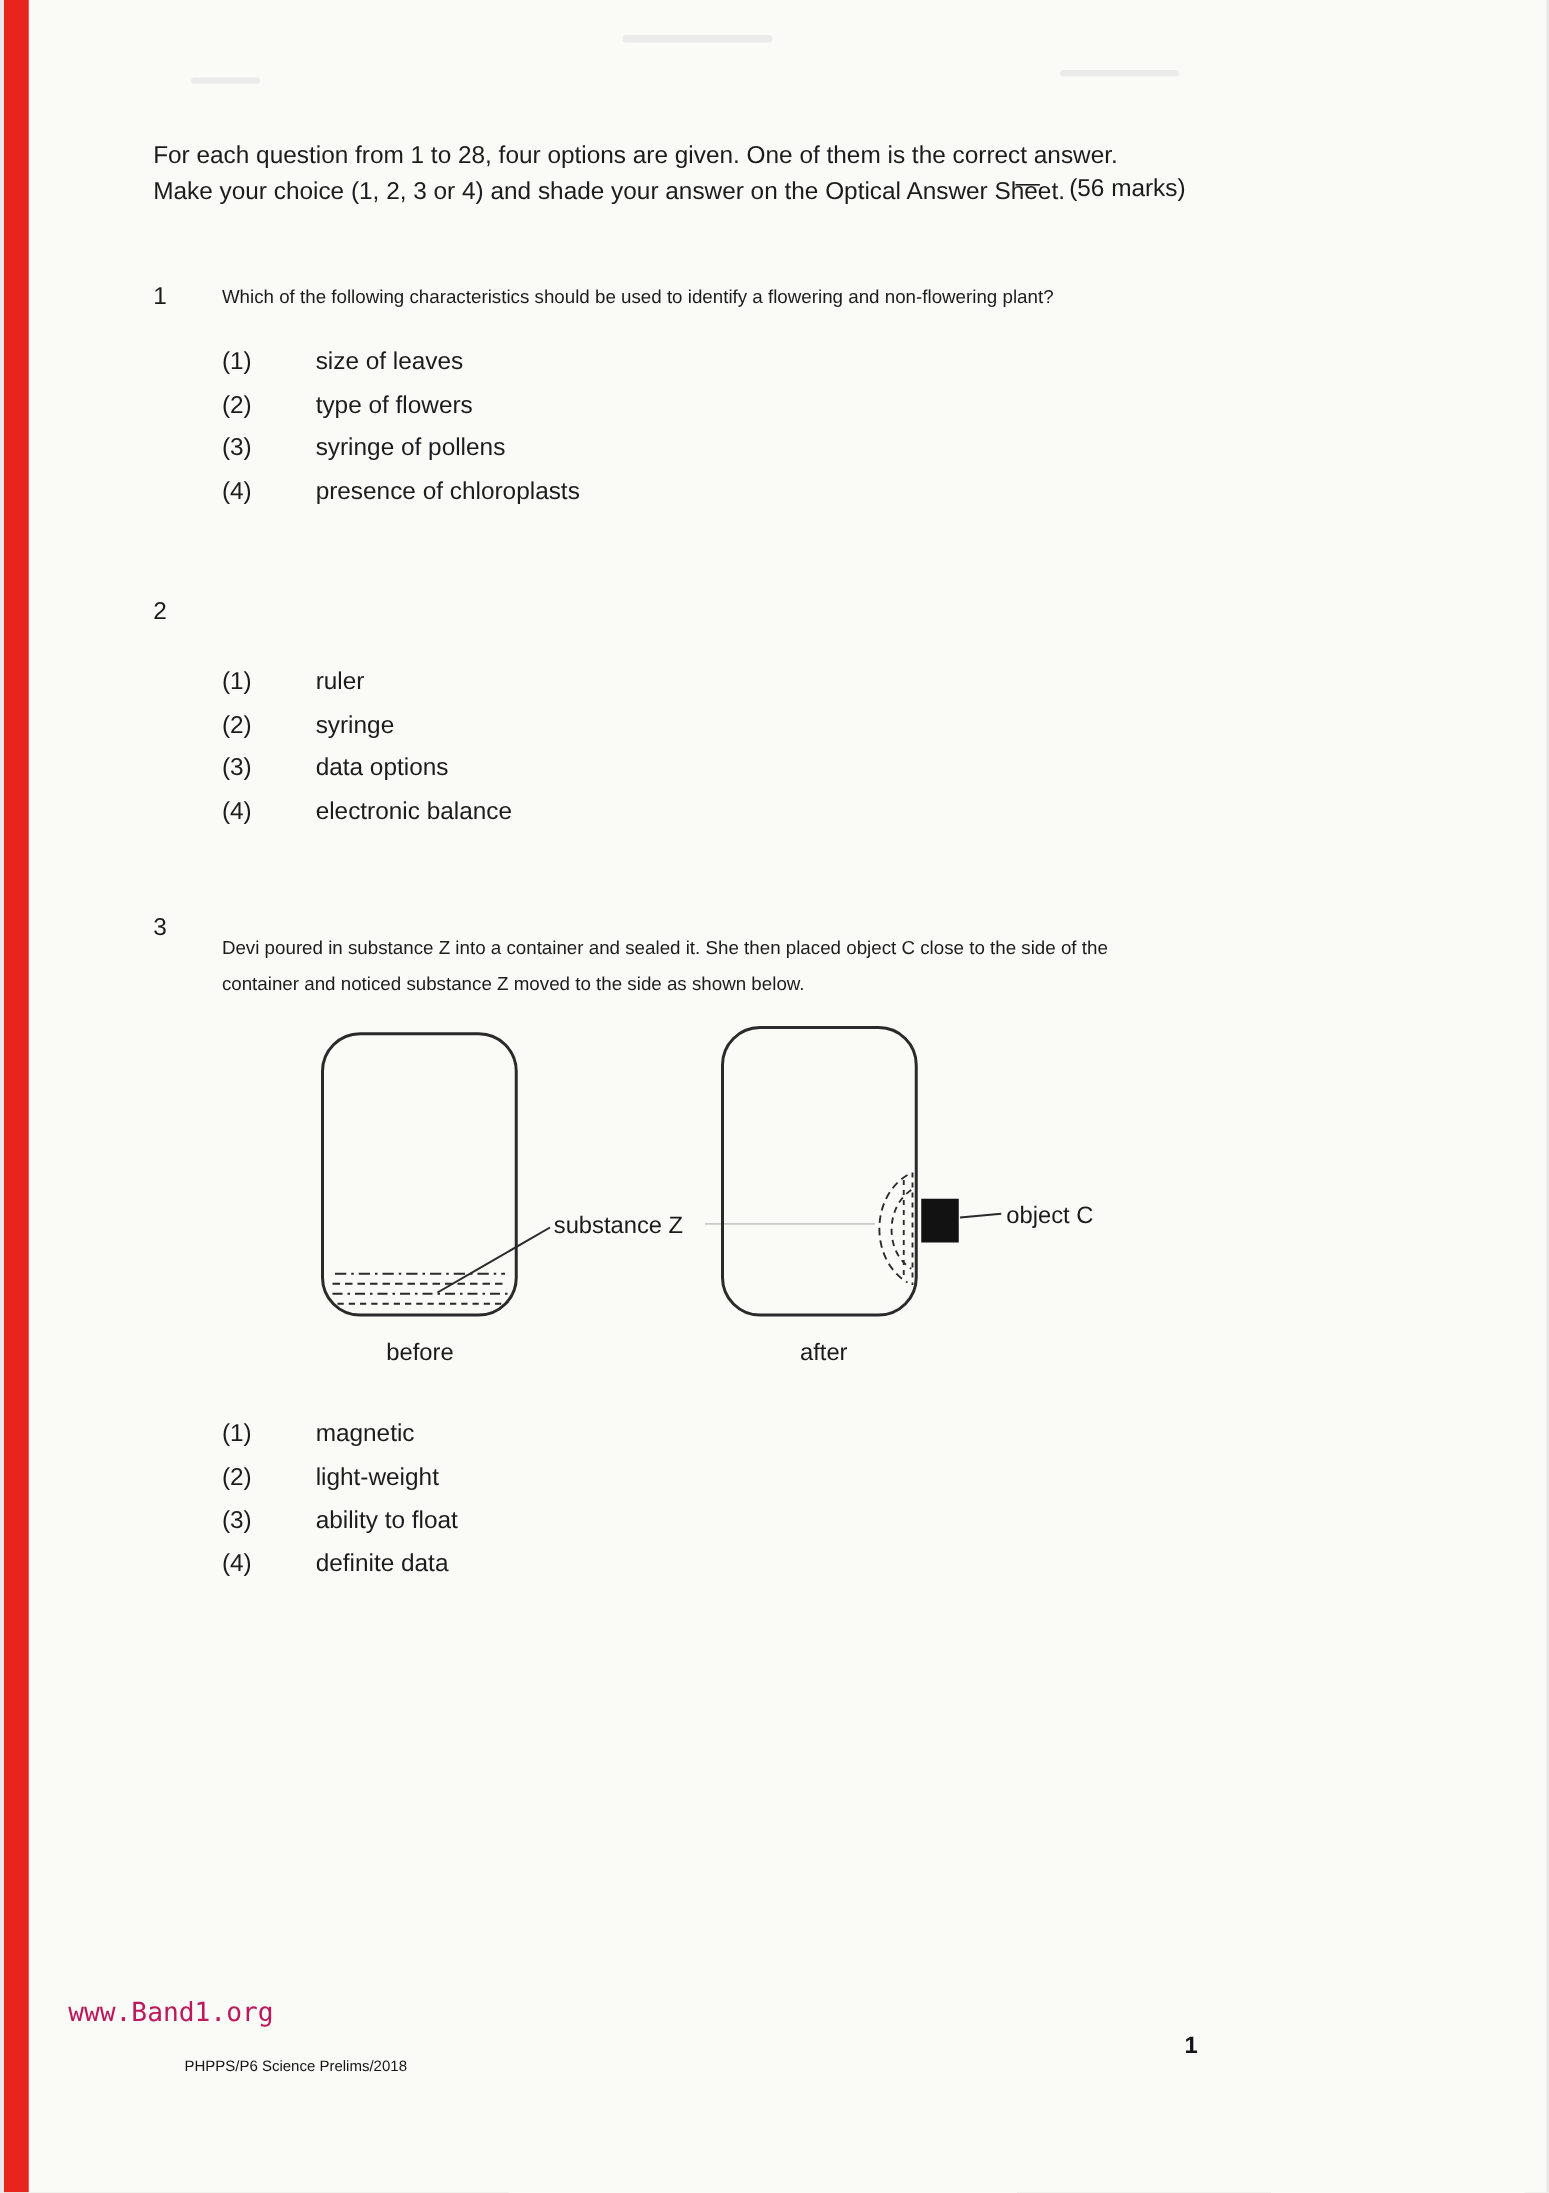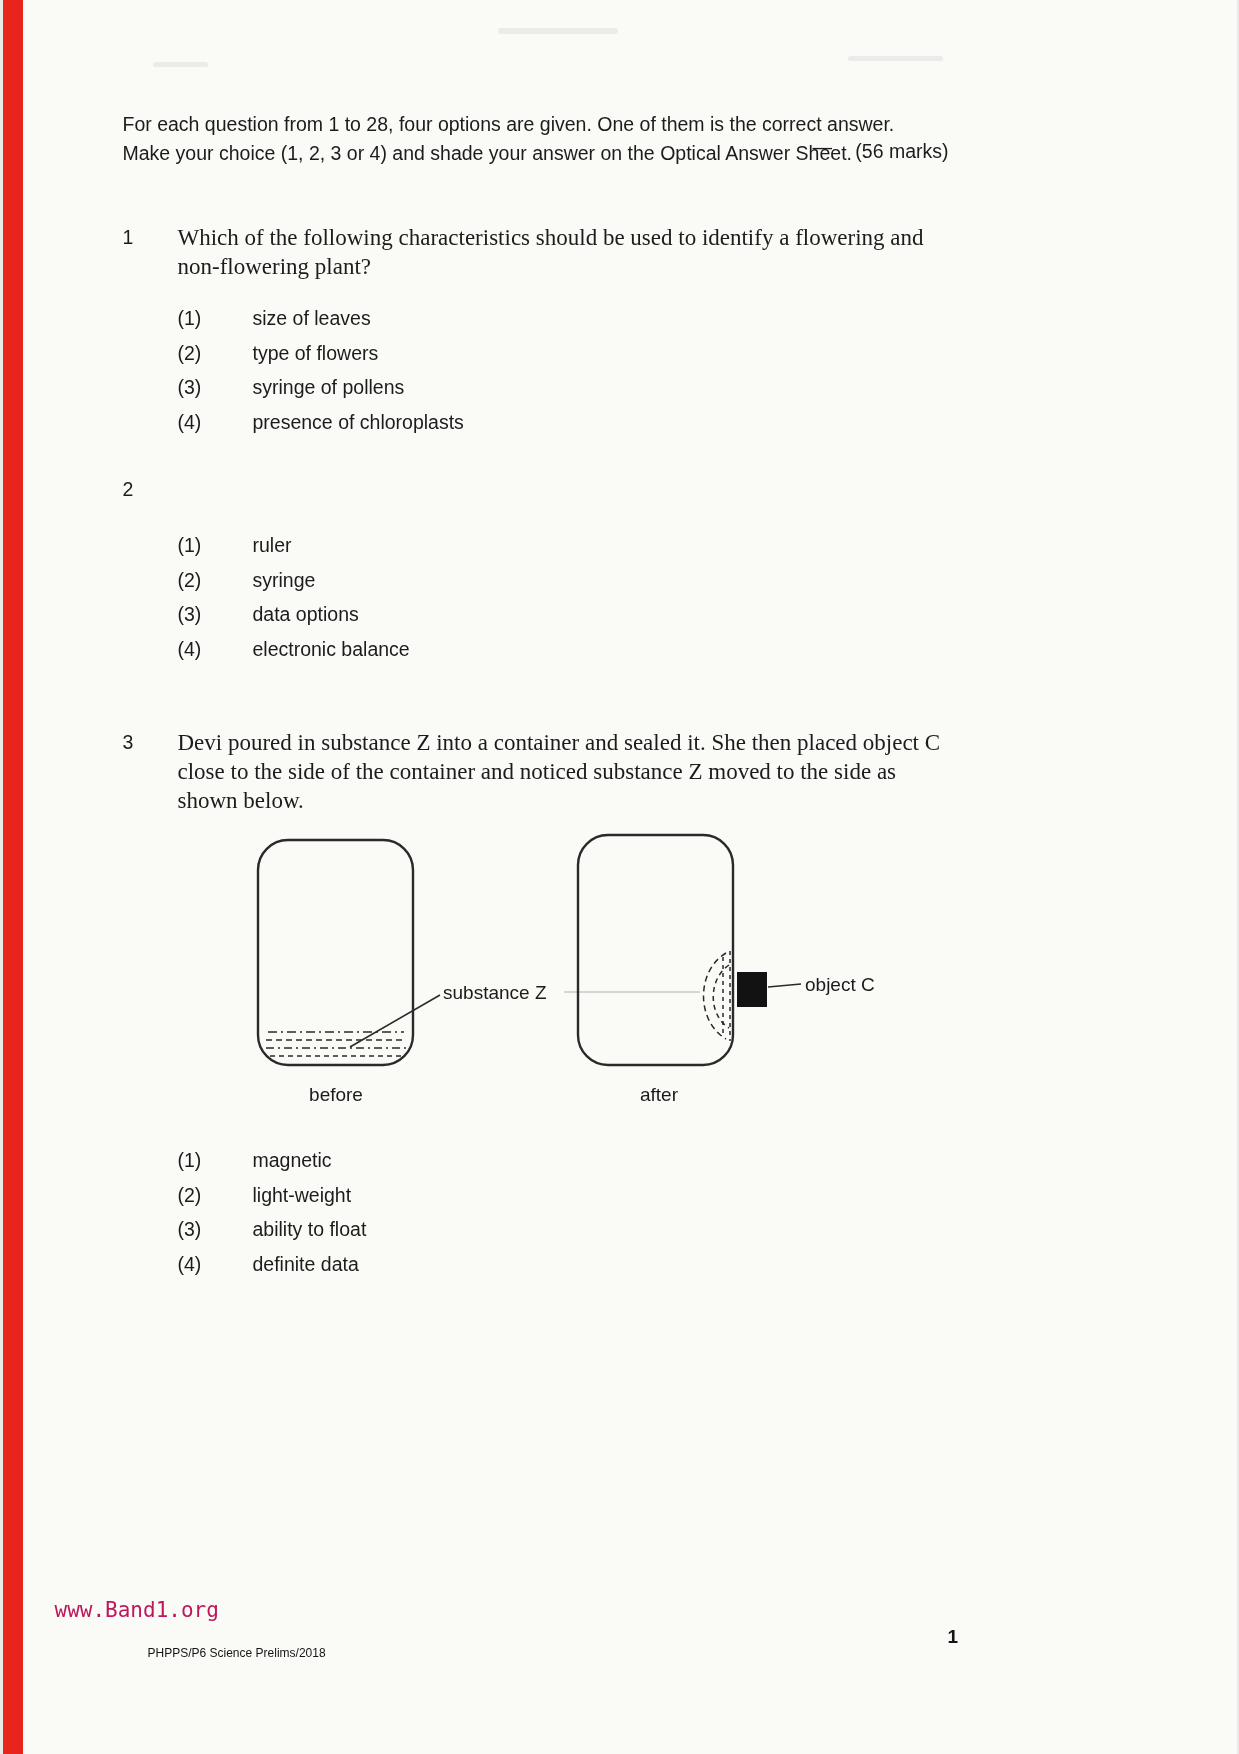--- a/index.html
+++ b/index.html
@@ -18,24 +18,24 @@
   }
   .instructions{
     position:absolute;left:120px;top:110px;width:822px;
     font-size:19.5px;line-height:29px;
   }
   .marks-wrap{position:absolute;right:-4px;bottom:2px;white-space:nowrap;}
   .marks-dash{display:inline-block;margin-right:18px;transform:translateY(-4px);}
   .question{position:absolute;left:120px;width:845px;}
   .q-head{display:flex;align-items:flex-start;}
   .q-num{width:55px;flex:0 0 55px;font-size:19.5px;line-height:29px;}
-  .q-text{font-size:23px;line-height:29px;font-family:Liberation Serif, serif;}
+  .q-text{font-size:15px;line-height:29px;}
   .q1 .q-text{max-width:800px;}
   .q2 .q-text{max-width:720px;}
-  .q3 .q-text{max-width:772px;}
+  .q3 .q-text{max-width:772px;margin-top:16px;}
   .options{margin-left:55px;margin-top:26px;}
   .opt-row{display:flex;margin-bottom:12.5px;font-size:19.5px;line-height:22px;}
   .opt-num{width:75px;flex:0 0 75px;}
   .q2 .options{margin-top:30px;}
   .q3 .options{margin-top:32px;}
   .diagram{margin-left:55px;margin-top:10px;display:block;}
   .diagram text{font-size:19px;fill:#1b1b1b;font-family:"Liberation Sans",sans-serif;}
   .prompt{margin-left:55px;margin-top:26px;font-size:19.5px;}
   .footer-site{
     position:absolute;left:52px;top:1598px;

